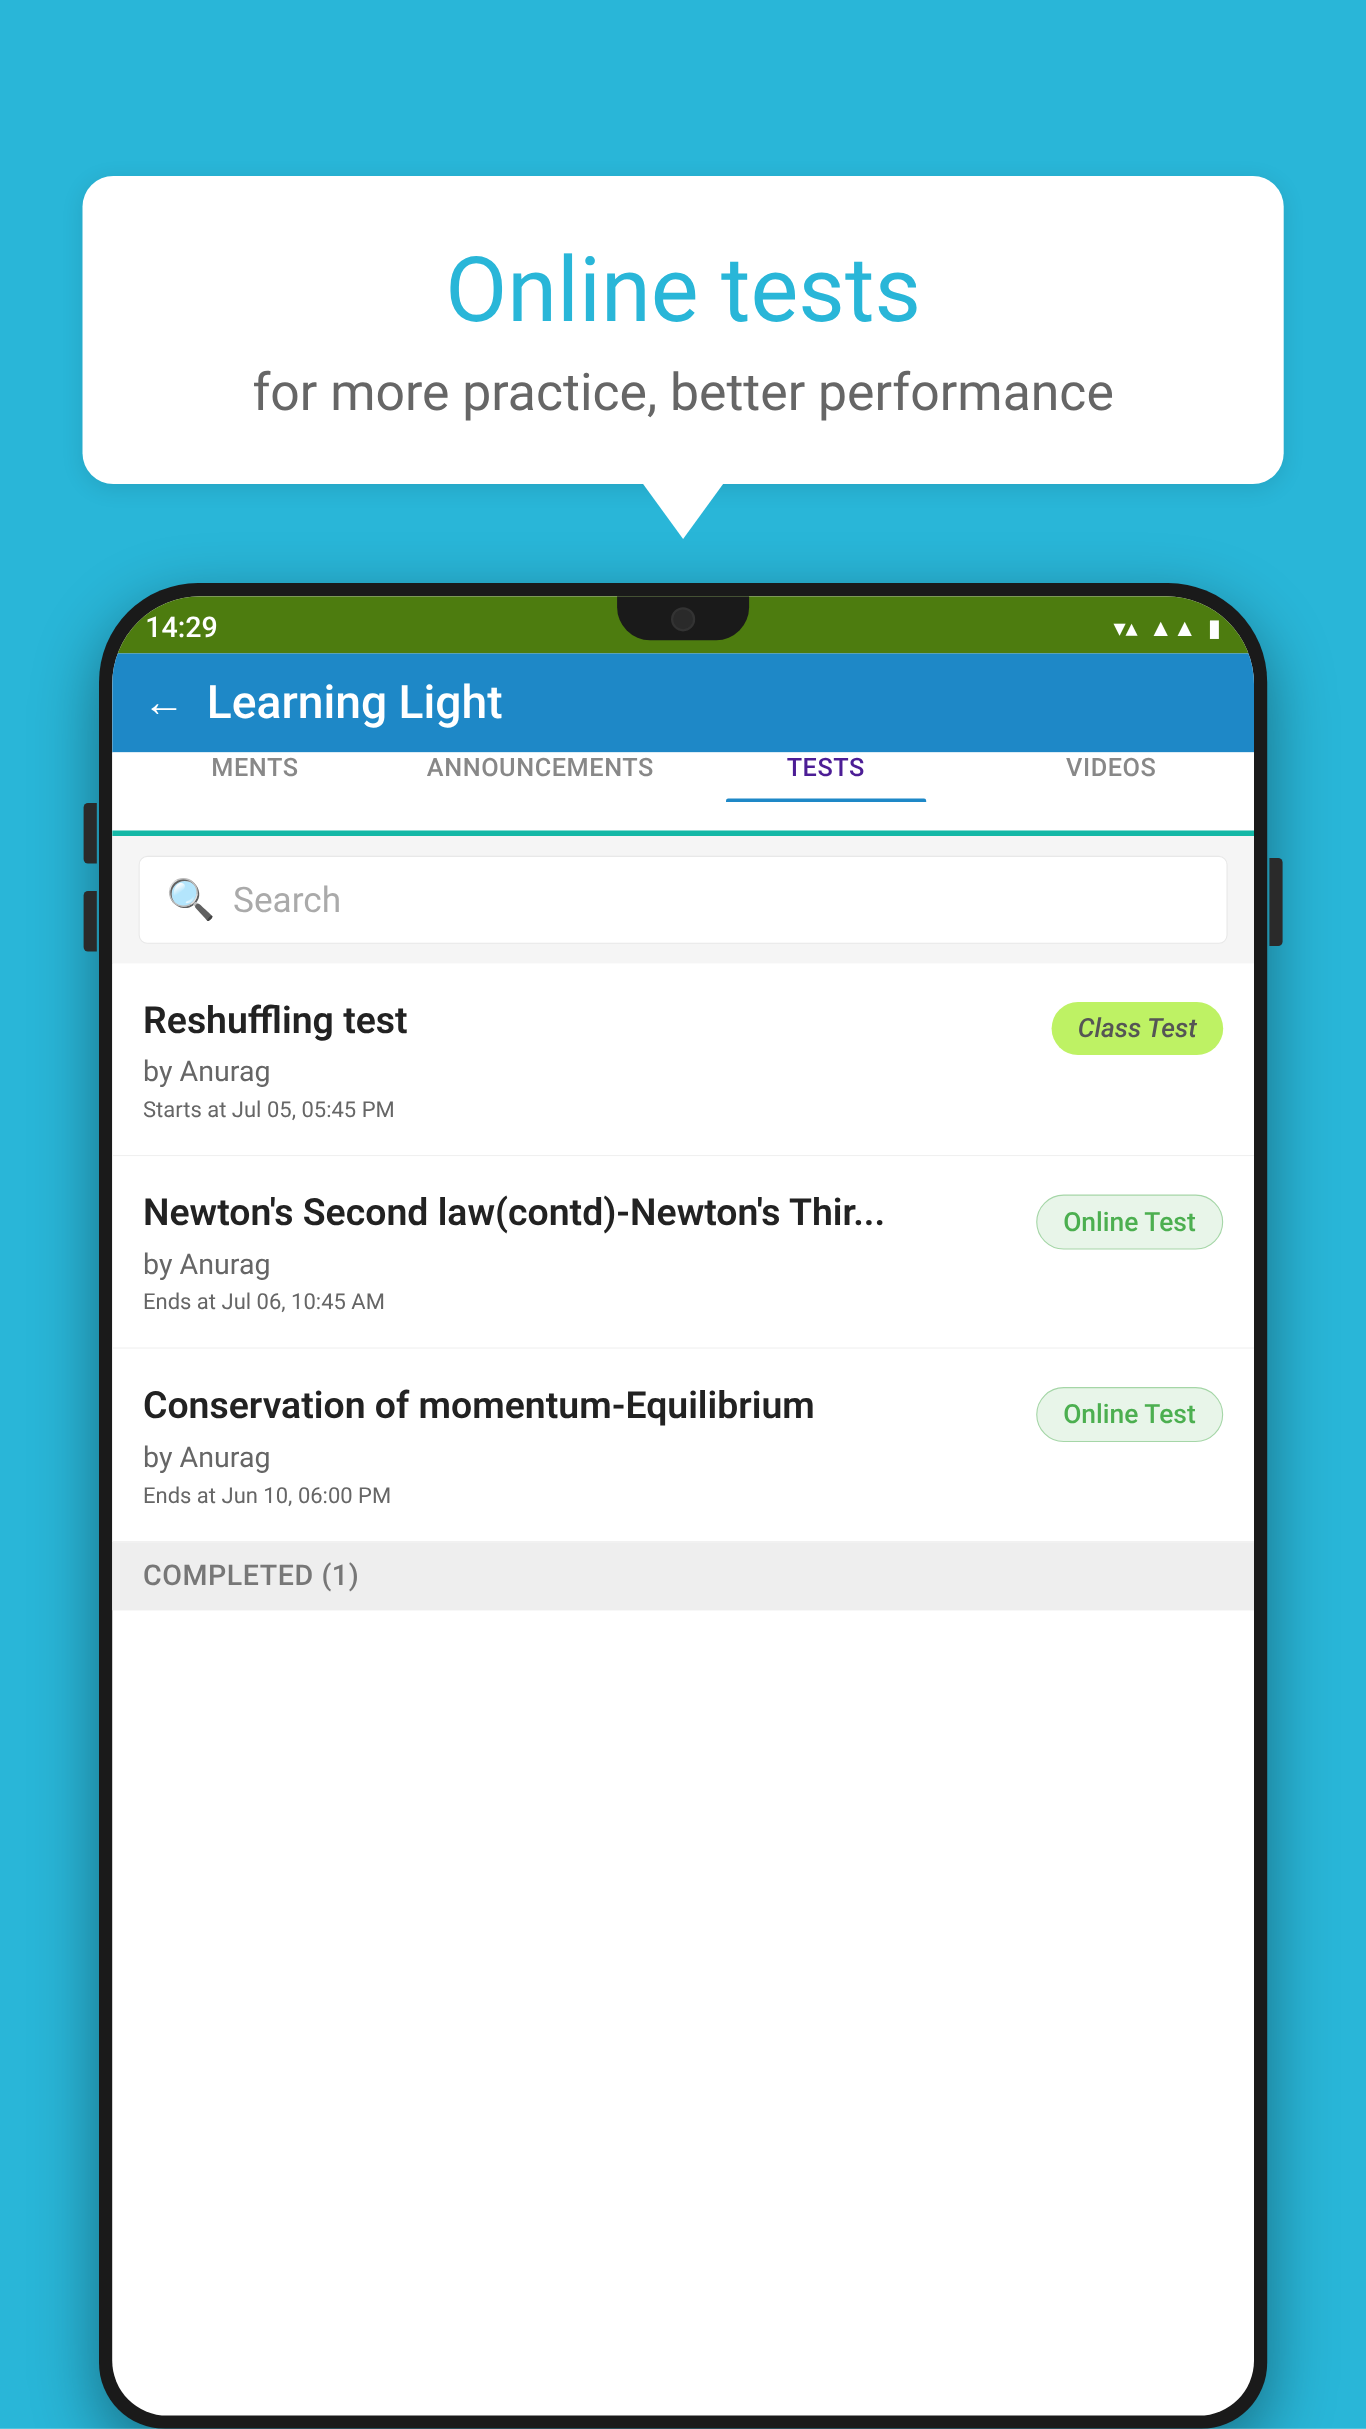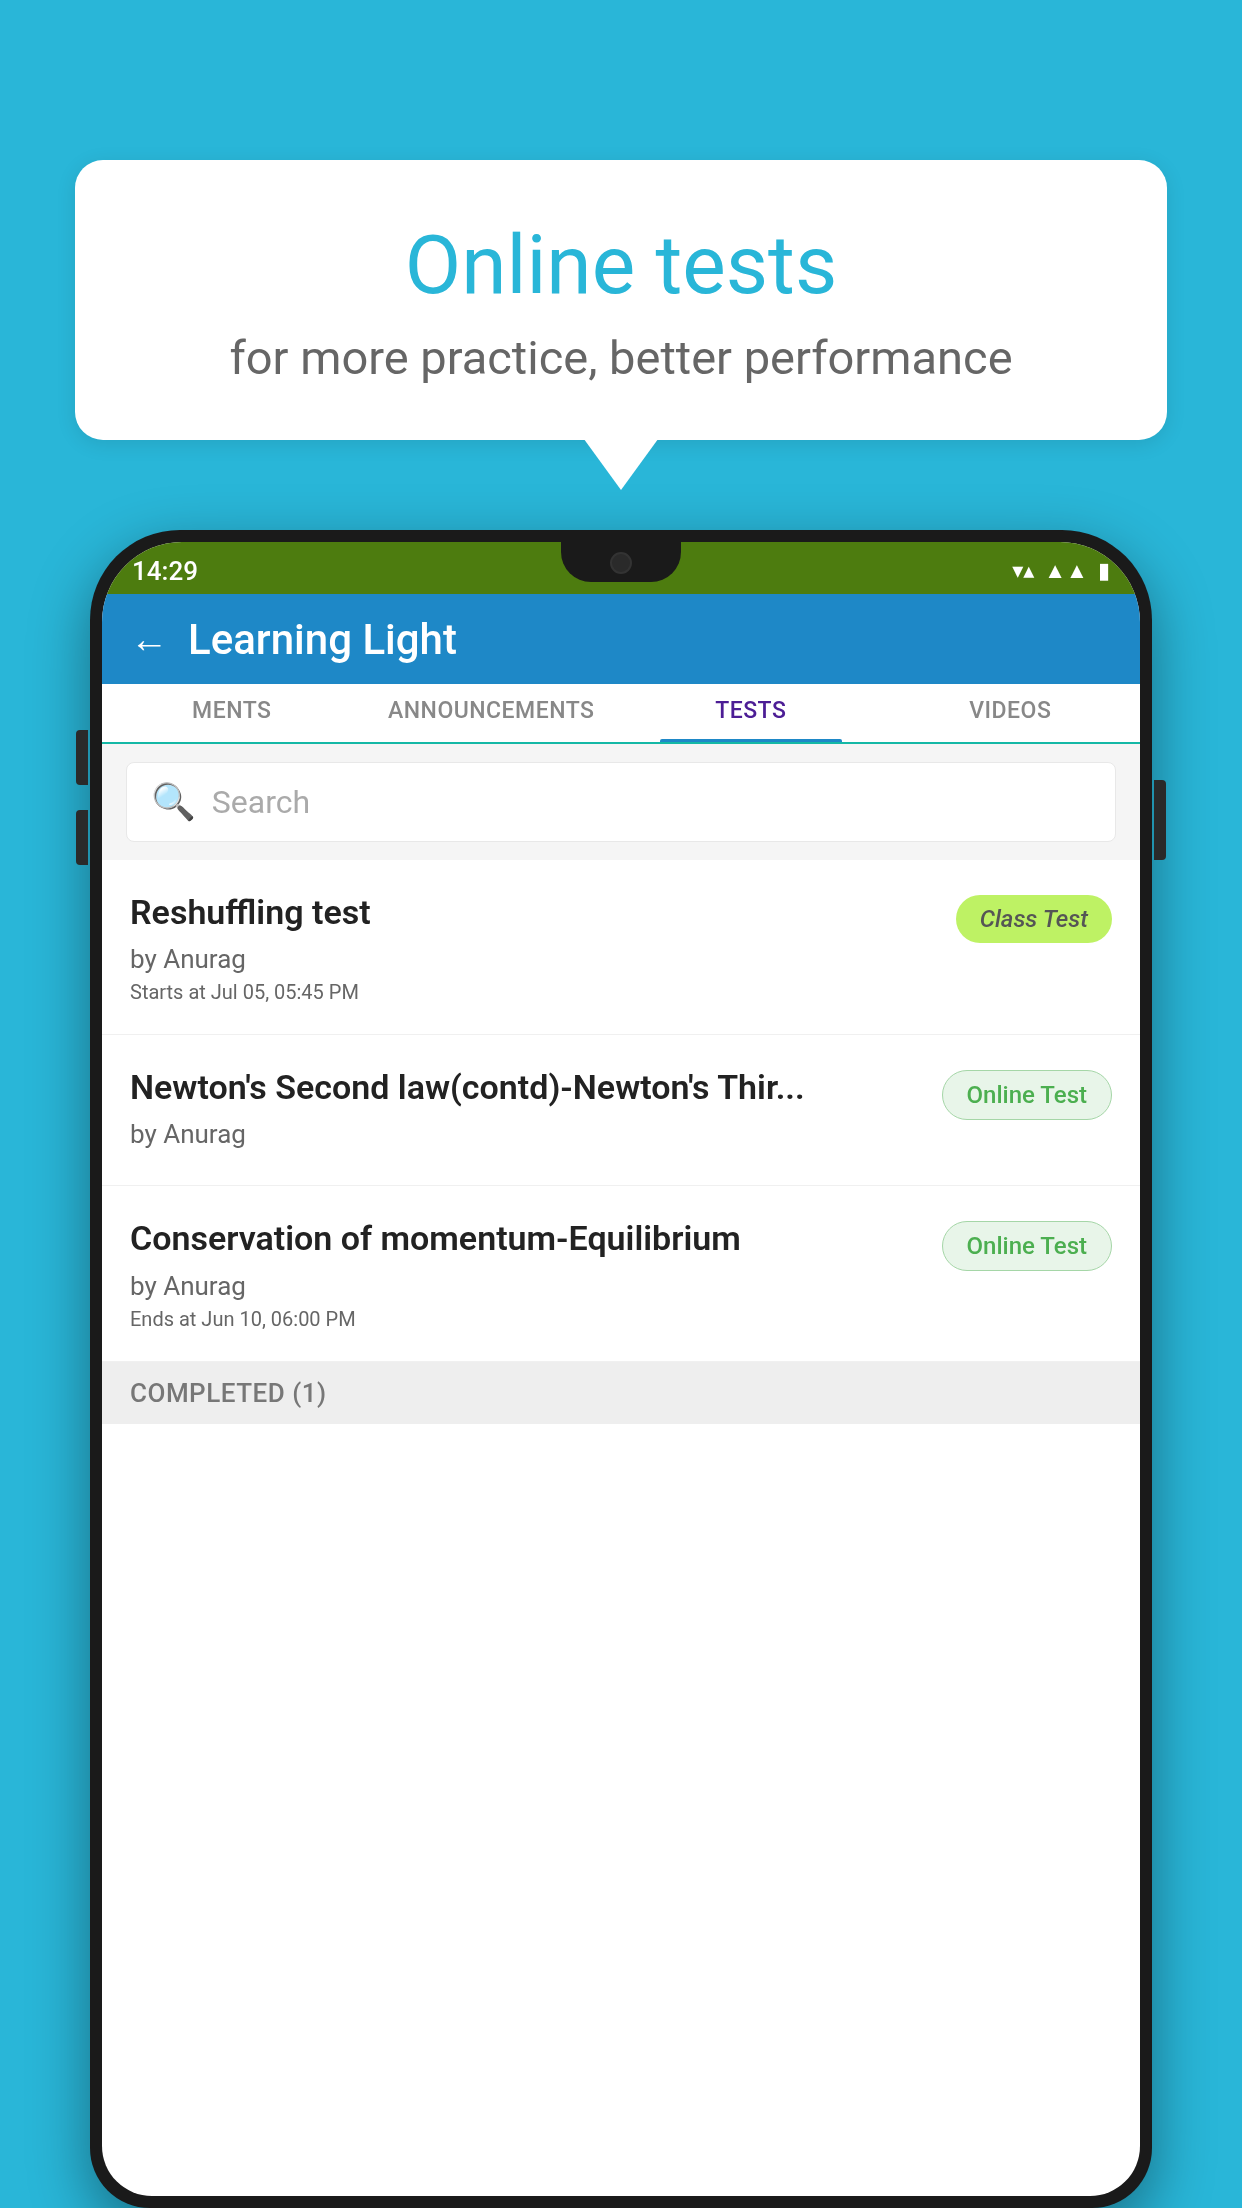--- a/index.html
+++ b/index.html
@@ -147,23 +147,23 @@
     .app-title {
       color: white;
       font-size: 42px;
       font-weight: 500;
     }
 
     
     .tab-bar {
       background: white;
       display: flex;
-      border-bottom: 2px solid #14b8a6;
-      height: 60px;
-      align-items: flex-end;
+      border-bottom: 5px solid #14b8a6;
+      height: 76px;
+      align-items: flex-start;
     }
 
     .tab-item {
       flex: 1;
       text-align: center;
       font-size: 23px;
       font-weight: 500;
       color: #888;
       padding-bottom: 18px;
       letter-spacing: 0.5px;
@@ -388,20 +388,21 @@
           <div class="test-author">by Anurag</div>
           <div class="test-date">Starts at  Jul 05, 05:45 PM</div>
         </div>
         <div class="test-badge badge-class">Class Test</div>
       </div>
 
       <div class="test-item">
         <div class="test-info">
           <div class="test-name">Newton's Second law(contd)-Newton's Thir...</div>
           <div class="test-author">by Anurag</div>
+          <div class="test-date">Ends at  Jul 06, 10:45 AM</div>
         </div>
         <div class="test-badge badge-online">Online Test</div>
       </div>
 
       <div class="test-item">
         <div class="test-info">
           <div class="test-name">Conservation of momentum-Equilibrium</div>
           <div class="test-author">by Anurag</div>
           <div class="test-date">Ends at  Jun 10, 06:00 PM</div>
         </div>

